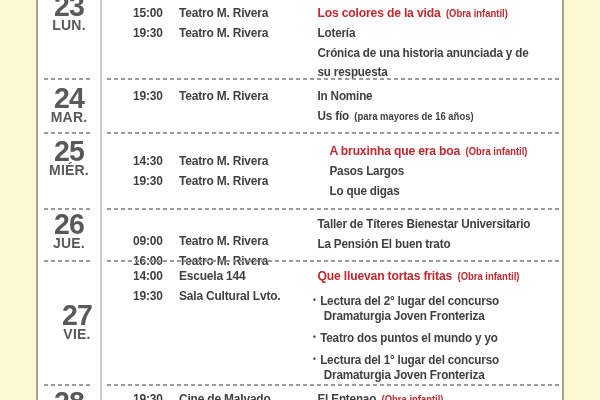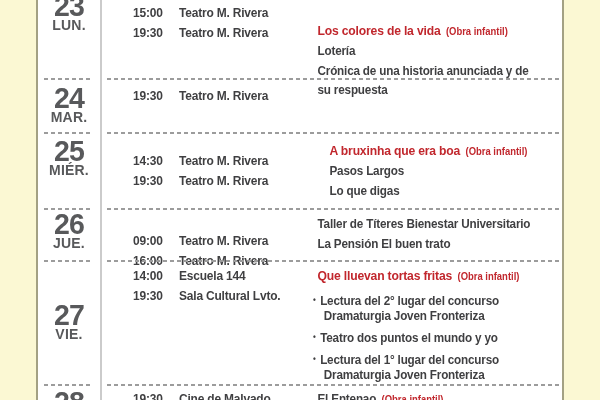--- a/index.html
+++ b/index.html
@@ -48,36 +48,40 @@
 <div id="rows">
     <div class="row" style="top: 0px; height: 78px;">
       <div class="day" style="top: -5px;">
         <div class="day-number">23</div>
         <div class="day-abbr">LUN.</div>
       </div>
       <div class="slots" style="top: 3px;">
         <div class="slot"><span class="time">15:00</span><span class="venue">Teatro M. Rivera</span></div>
         <div class="slot"><span class="time">19:30</span><span class="venue">Teatro M. Rivera</span></div>
       </div>
-      <div class="titles" style="top: 3px; margin-top: 18px;">
+      <div class="titles" style="top: 3px;">
         <div class="tl red">Los colores de la vida<span class="note red">(Obra infantil)</span></div>
         <div class="tl">Lotería</div>
         <div class="tl">Crónica de una historia anunciada y de</div>
         <div class="tl cont">su respuesta</div>
       </div>
     </div>
     <div class="sep sep-day" style="top: 78px;"></div>
     <div class="sep sep-content" style="top: 78px;"></div>
     <div class="row" style="top: 78px; height: 54px;">
       <div class="day" style="top: 9px;">
         <div class="day-number">24</div>
         <div class="day-abbr">MAR.</div>
       </div>
       <div class="slots" style="top: 8px;">
         <div class="slot"><span class="time">19:30</span><span class="venue">Teatro M. Rivera</span></div>
+      </div>
+      <div class="titles" style="top: 8px;">
+        <div class="tl">In Nomine</div>
+        <div class="tl">Us fío<span class="note gray">(para mayores de 16 años)</span></div>
       </div>
     </div>
     <div class="sep sep-day" style="top: 132px;"></div>
     <div class="sep sep-content" style="top: 132px;"></div>
     <div class="row" style="top: 132px; height: 76px;">
       <div class="day" style="top: 8px;">
         <div class="day-number">25</div>
         <div class="day-abbr">MIÉR.</div>
       </div>
       <div class="slots" style="top: 19px;">
@@ -102,21 +106,21 @@
         <div class="slot"><span class="time">16:00</span><span class="venue">Teatro M. Rivera</span></div>
       </div>
       <div class="titles" style="top: 6px;">
         <div class="tl">Taller de Títeres Bienestar Universitario</div>
         <div class="tl">La Pensión El buen trato</div>
       </div>
     </div>
     <div class="sep sep-day" style="top: 260px;"></div>
     <div class="sep sep-content" style="top: 260px;"></div>
     <div class="row" style="top: 260px; height: 124px;">
-      <div class="day" style="top: 44px;">
+      <div class="day" style="top: 44px; padding-left: 8px;">
         <div class="day-number">27</div>
         <div class="day-abbr">VIE.</div>
       </div>
       <div class="slots" style="top: 6px;">
         <div class="slot"><span class="time">14:00</span><span class="venue">Escuela 144</span></div>
         <div class="slot"><span class="time">19:30</span><span class="venue">Sala Cultural  Lvto.</span></div>
       </div>
       <div class="titles" style="top: 6px;">
         <div class="tl red">Que lluevan tortas fritas<span class="note red">(Obra infantil)</span></div>
         <div class="tl bullet"><span class="bu">•</span>Lectura del 2° lugar del concurso</div>

